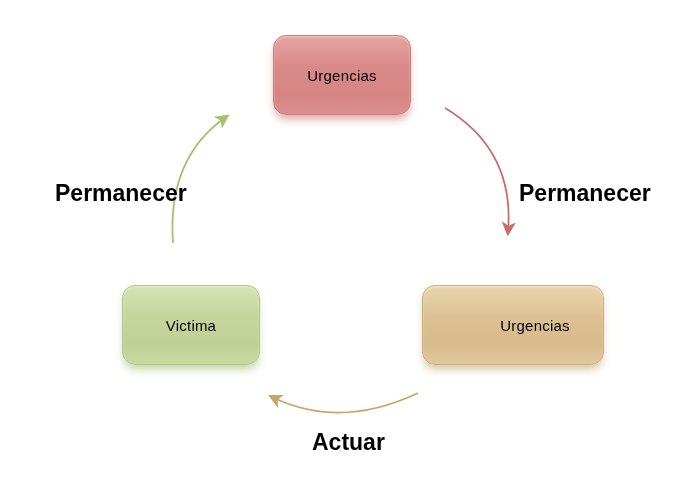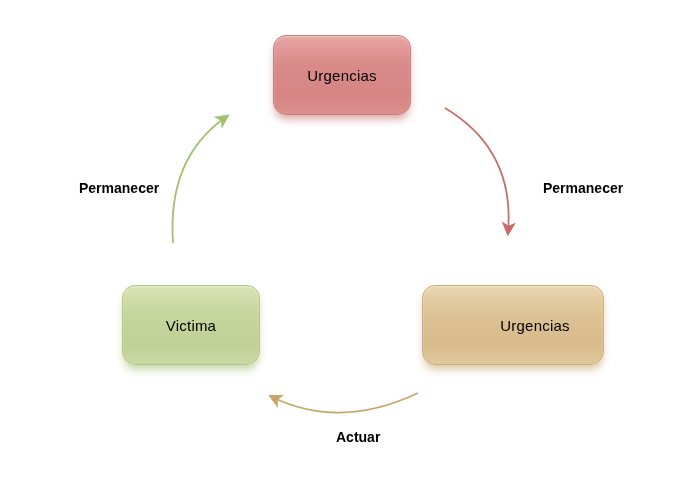--- a/index.html
+++ b/index.html
@@ -51,25 +51,24 @@
     border: 1px solid #b3c587;
     box-shadow: 0 6px 9px -2px rgba(168, 192, 120, 0.70),
                 inset 0 1px 2px rgba(255, 255, 255, 0.45);
   }
   #node-conciencia { left: 273px; top: 35px; }
   #node-urgencias  { left: 422px; top: 285px; padding-left: 44px; }
   #node-victima    { left: 122px; top: 285px; }
 
   .edge-label {
     position: absolute;
-    font-size: 14px;
+    font-size: 23px;
     font-weight: 700;
     color: #000000;
     white-space: nowrap;
-    margin-left: 24px;
   }
   #label-permanecer-left  { left: 55px;  top: 180px; }
   #label-permanecer-right { left: 519px; top: 180px; }
   #label-actuar           { left: 312px; top: 429px; }
 </style>
 </head>
 <body>
 
 <div id="stage">
 

